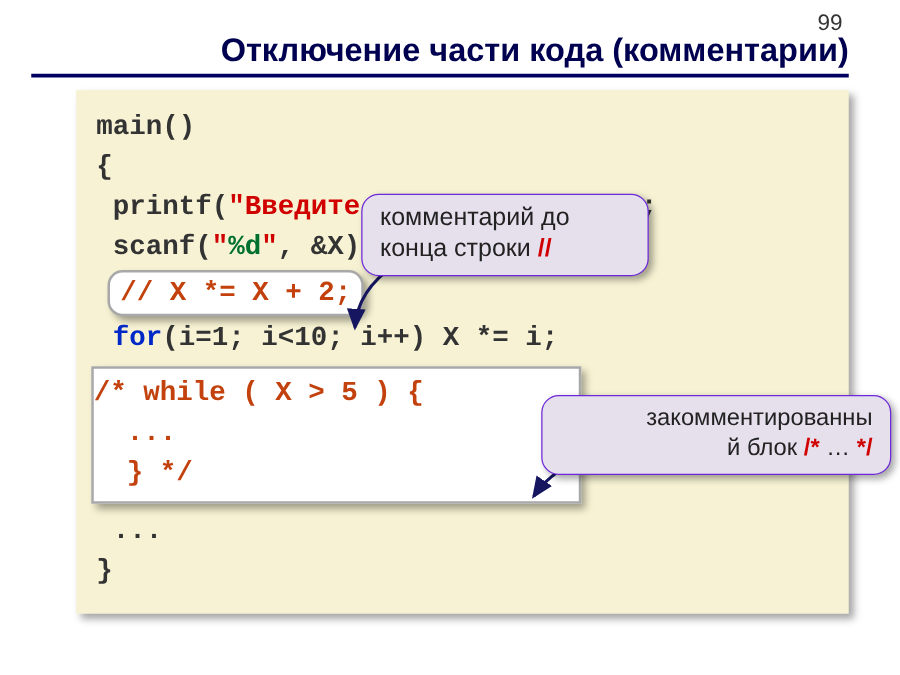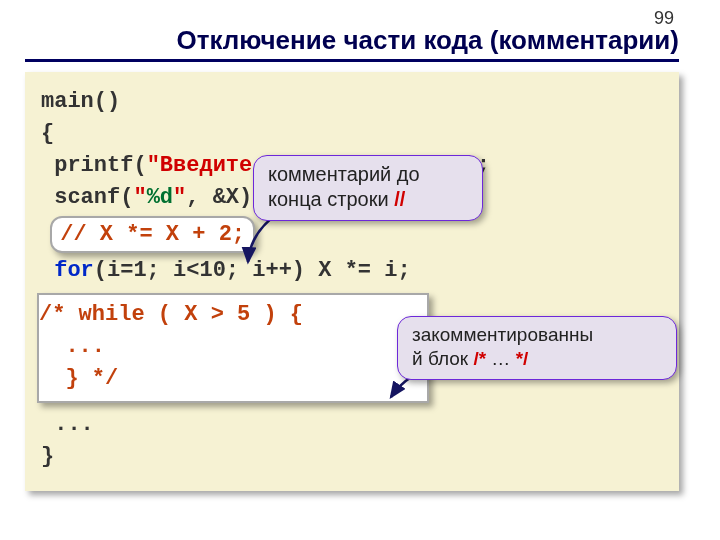--- a/index.html
+++ b/index.html
@@ -42,20 +42,21 @@
   .code-block {
     background: #f6f2d3;
     box-shadow: 4px 4px 6px rgba(0,0,0,0.35);
     padding: 14px 16px 18px 16px;
     font-family: "Courier New", monospace;
     font-size: 22px;
     font-weight: bold;
     color: #333;
     line-height: 1.45;
     position: relative;
+    margin-left: 36px;
   }
   .code-line { white-space: pre; }
   .kw-blue { color: #0028c8; }
   .str-red { color: #d00000; }
   .fmt-green { color: #007030; }
   .esc-blue { color: #0028c8; }
   .comment-box-inline {
     display: inline-block;
     background: #fff;
     border: 2px solid #a8a8a8;
@@ -81,21 +82,21 @@
     font-family: Arial, sans-serif;
     font-size: 20px;
     font-weight: normal;
     color: #222;
     padding: 6px 14px 8px 14px;
     line-height: 1.25;
     z-index: 5;
   }
   .callout .marker { font-weight: bold; color: #d00000; }
   .callout1 { top: 83px; left: 228px; width: 200px; text-align: left; }
-  .callout2 { top: 244px; left: 372px; width: 250px; text-align: left; font-size: 19px; }
+  .callout2 { top: 244px; left: 372px; width: 250px; text-align: right; font-size: 19px; }
   .arrow {
     position: absolute;
     z-index: 4;
   }
   .arrow svg { display: block; }
 </style>
 </head>
 <body>
 
 <div class="slide">

